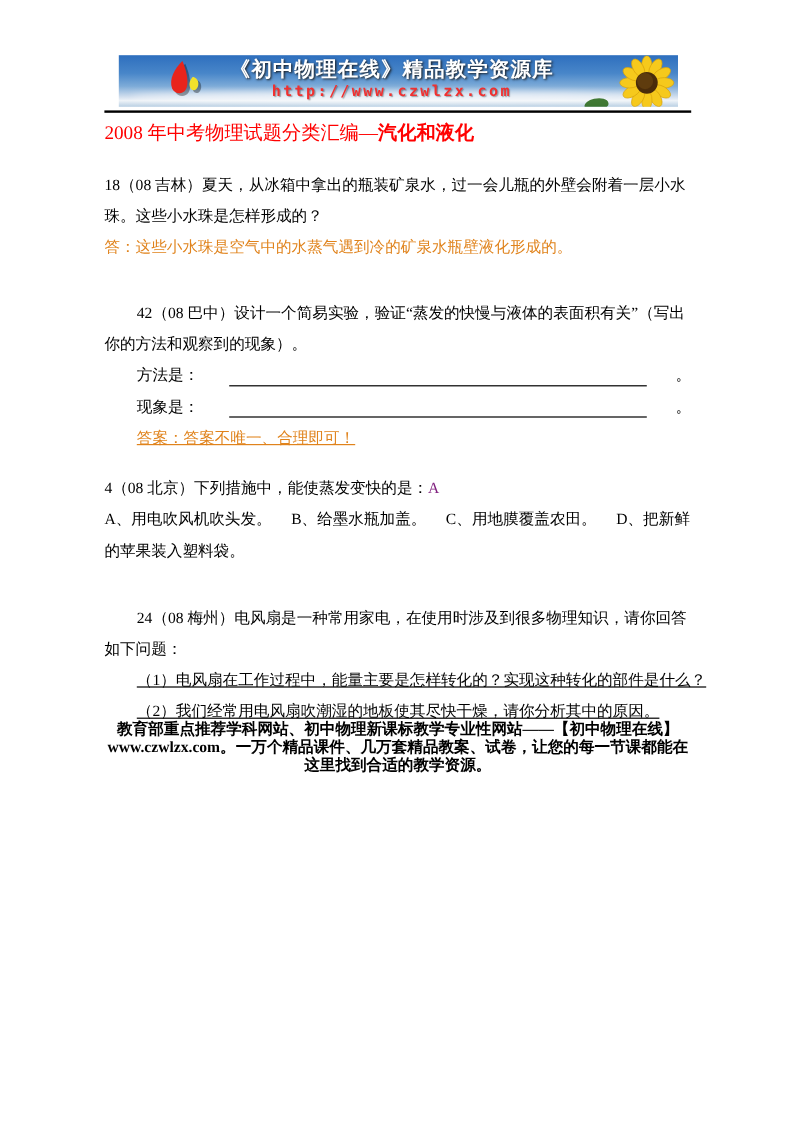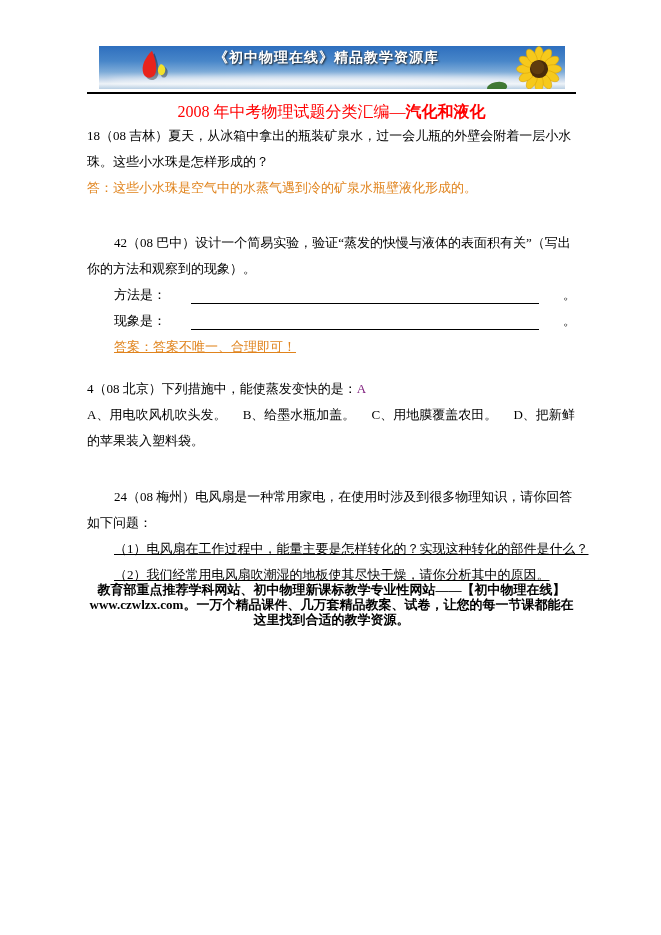--- a/index.html
+++ b/index.html
@@ -14,40 +14,40 @@
   .header { border-bottom:2px solid #000; padding-bottom:3px; }
   .banner {
     width:466px; height:43px; margin:0 auto; position:relative; overflow:hidden;
     background:linear-gradient(180deg,#2e6fbe 0%,#4886c9 35%,#7dabd8 60%,#cfdded 80%,#eef3f8 88%,#b9cfe3 100%);
   }
   .cloud { position:absolute; bottom:4px; left:10px; right:10px; height:9px;
     background:rgba(255,255,255,.6); border-radius:50%; filter:blur(3px); }
   .banner-logo { position:absolute; left:34px; top:2px; }
   .banner-text { position:relative; padding-left:60px; padding-right:70px; }
   .banner-title {
-    text-align:center; color:#fff; font-weight:bold; font-size:14px; line-height:20px;
+    text-align:center; color:#fff; font-weight:bold; font-size:17px; line-height:20px;
     letter-spacing:1px; text-shadow:1px 1px 2px #1a1a1a; margin-top:2px;
   }
   .banner-url {
     text-align:center; color:#f03030; font-weight:bold; font-size:12.5px; line-height:16px;
     letter-spacing:2px; font-family:"DejaVu Sans Mono",monospace;
     text-shadow:1px 1px 1px rgba(0,0,0,.35);
   }
   .sunflower { position:absolute; right:2px; bottom:-7px; }
   .foliage { position:absolute; right:58px; bottom:-3px; width:20px; height:10px;
     background:#2e6b1e; border-radius:50% 60% 40% 50%; transform:rotate(-12deg); opacity:.9; }
 
   
-  .doc-title { margin:7px 0 0; text-align:center; color:#FF0000; font-size:16px; line-height:22px; }
+  .doc-title { margin:7px 0 0; color:#FF0000; font-size:16px; line-height:22px; }
   .doc-title .em { font-weight:bold; }
 
   
   p { margin:0; line-height:26px; }
   .q21 { margin-top:11px; }
-  .q18 { }
+  .q18 { margin-top:18px; }
   .q42 { margin-top:29px; }
   .q4  { margin-top:16px; }
   .q28 { margin-top:22px; }
   .q24 { margin-top:30px; }
   .indent { text-indent:27px; }
   .spread { letter-spacing:1px; }
   .ans-orange { color:#E0831C; }
   .ans-purple { color:#80207F; }
   .bracket-line .ans-orange { padding:0 16px; }
   .options-row { display:flex; gap:27px; margin-left:47px; }
@@ -77,20 +77,21 @@
           <g fill="rgba(0,0,0,0.35)" transform="translate(2.5,2.5)">
             <path d="M20 3 C13 10 8 19 11 27 C13 32 20 33 23 28 C26 23 24 12 20 3 Z"></path>
             <path d="M29 17 C26 20 25 25 28 28 C31 30 34 27 34 23 C34 19 31 17 29 17 Z"></path>
           </g>
           <path d="M20 3 C13 10 8 19 11 27 C13 32 20 33 23 28 C26 23 24 12 20 3 Z" fill="#e8241c"></path>
           <path d="M29 17 C26 20 25 25 28 28 C31 30 34 27 34 23 C34 19 31 17 29 17 Z" fill="#f2e12b"></path>
         </svg>
       </span>
       <div class="banner-text">
         <div class="banner-title">《初中物理在线》精品教学资源库</div>
+        <div class="banner-url">http://www.czwlzx.com</div>
       </div>
       <div class="foliage"></div>
       <span class="sunflower">
         <svg width="48" height="46" viewBox="0 0 48 48">
           <g fill="#f6c91c" stroke="#d9a40a" stroke-width="0.6">
             <ellipse cx="24" cy="9" rx="4.5" ry="8.5" transform="rotate(0 24 24)"></ellipse>
             <ellipse cx="24" cy="9" rx="4.5" ry="8.5" transform="rotate(30 24 24)"></ellipse>
             <ellipse cx="24" cy="9" rx="4.5" ry="8.5" transform="rotate(60 24 24)"></ellipse>
             <ellipse cx="24" cy="9" rx="4.5" ry="8.5" transform="rotate(90 24 24)"></ellipse>
             <ellipse cx="24" cy="9" rx="4.5" ry="8.5" transform="rotate(120 24 24)"></ellipse>

